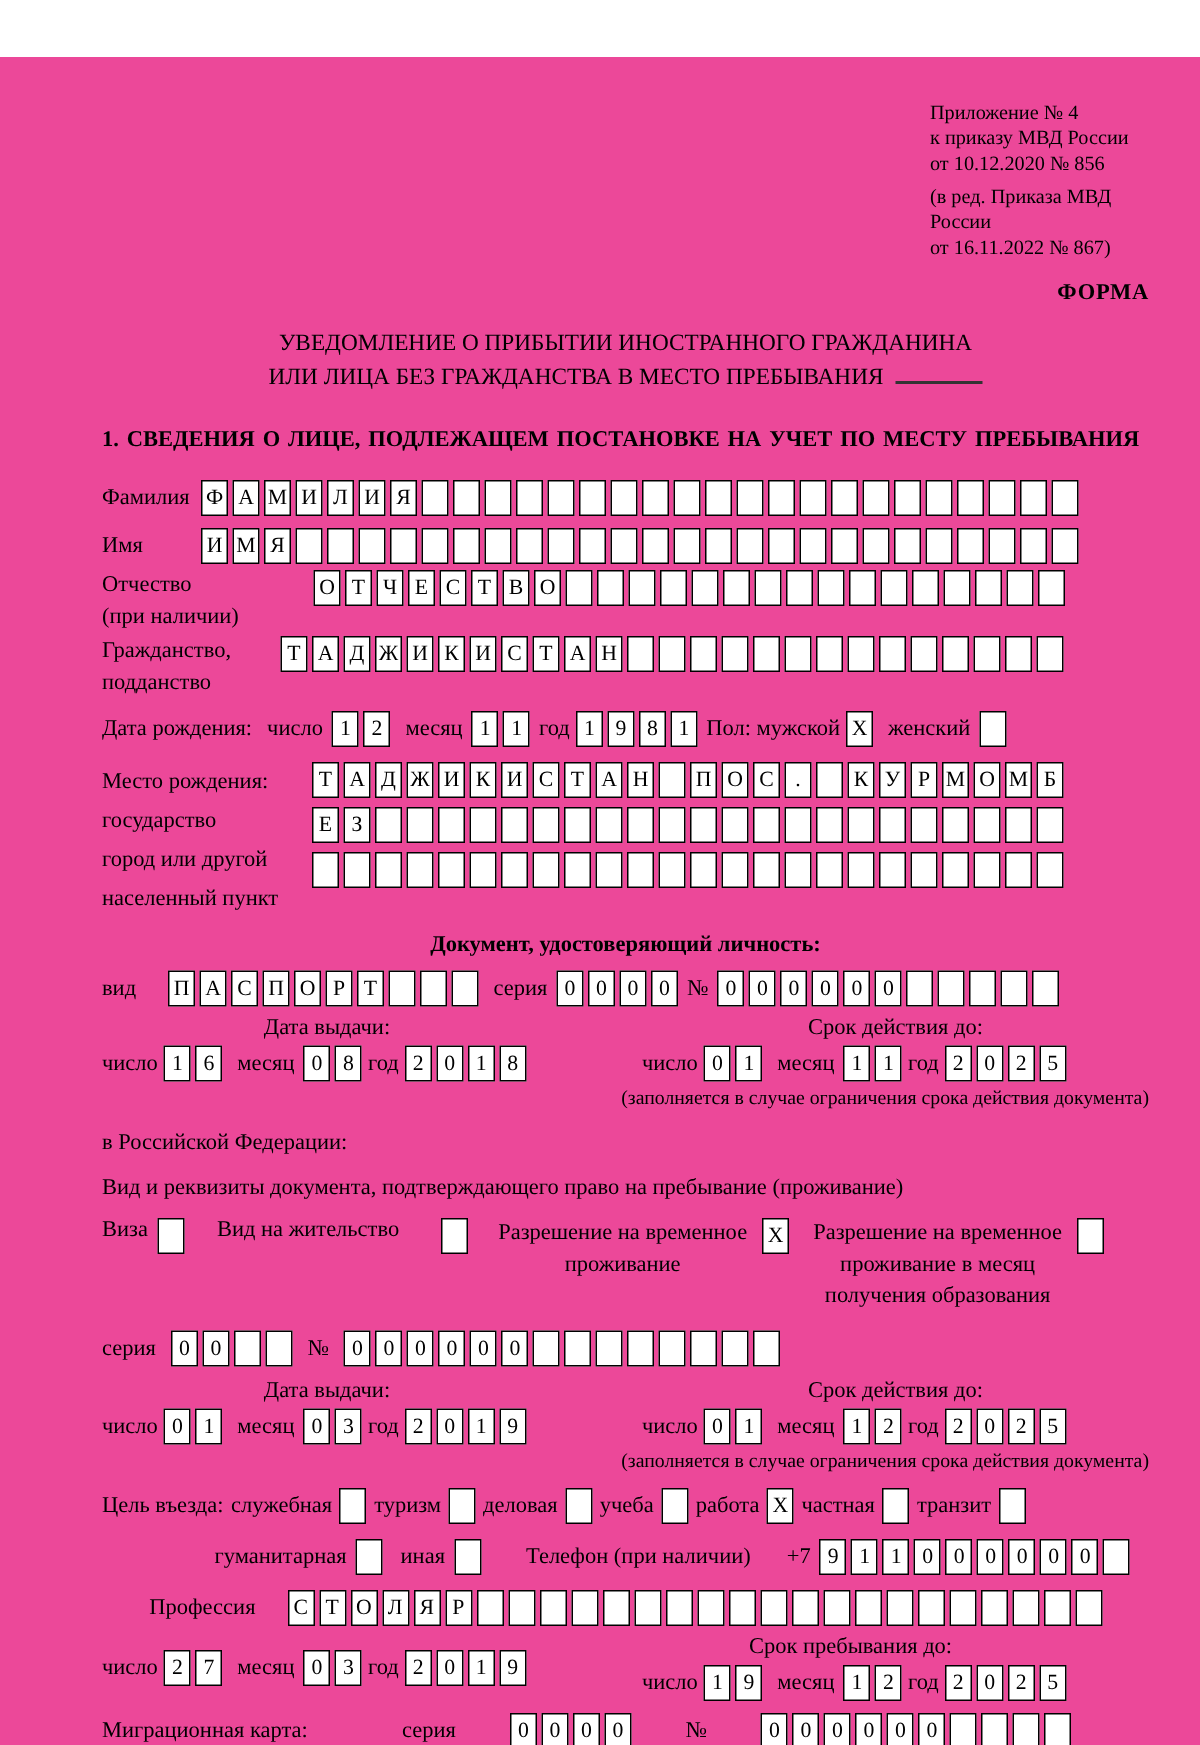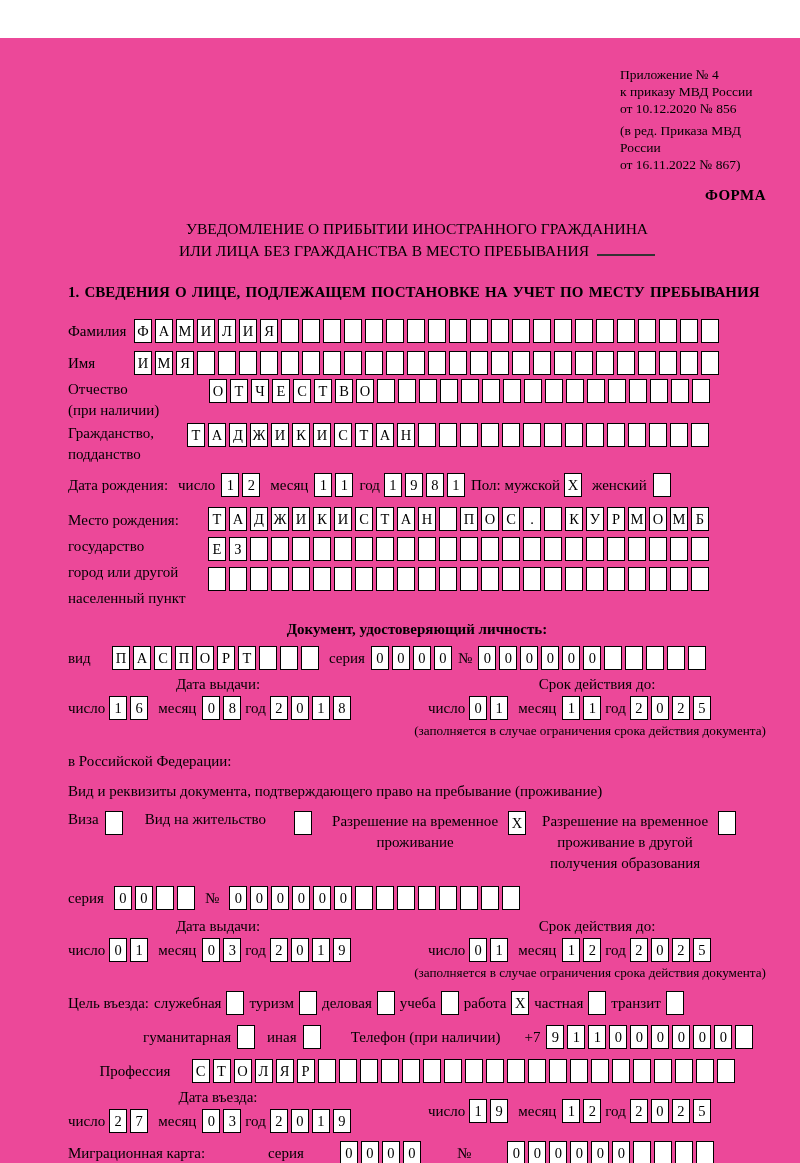--- a/index.html
+++ b/index.html
@@ -415,21 +415,21 @@
       </span>
     <span class="permit-txt" style="margin-left:20px;">
       <div>Разрешение на временное</div>
       <div>проживание</div>
     </span>
     <span class="cells cb ml10">
         <span class="cell">X</span>
       </span>
     <span class="permit-txt" style="margin-left:16px;">
       <div>Разрешение на временное</div>
-      <div>проживание в другой</div>
+      <div>проживание в месяц</div>
       <div>получения образования</div>
     </span>
     <span class="cells cb ml10">
         <span class="cell"></span>
       </span>
   </div>
 
   <div class="row" style="margin-bottom:8px;">
     <span class="lbl mr10">серия</span>
     <span class="cells mr10">
@@ -589,21 +589,20 @@
         <span class="cell"></span>
         <span class="cell"></span>
         <span class="cell"></span>
         <span class="cell"></span>
         <span class="cell"></span>
       </span>
   </div>
 
   <div class="twocol">
     <div class="col-l">
-      <div class="dt-head" style="margin-right:60px;">Дата въезда:</div>
       <div class="dt-row">
         <span class="lbl mr4">число</span>
         <span class="cells mr10">
             <span class="cell">2</span>
             <span class="cell">7</span>
           </span>
         <span class="lbl mr6">месяц</span>
         <span class="cells mr4">
             <span class="cell">0</span>
             <span class="cell">3</span>
@@ -611,20 +610,21 @@
         <span class="lbl mr4">год</span>
         <span class="cells">
             <span class="cell">2</span>
             <span class="cell">0</span>
             <span class="cell">1</span>
             <span class="cell">9</span>
           </span>
       </div>
     </div>
     <div class="col-r">
+      <div class="dt-head" style="margin-right:60px;">Срок пребывания до:</div>
       <div class="dt-row">
         <span class="lbl mr4">число</span>
         <span class="cells mr10">
             <span class="cell">1</span>
             <span class="cell">9</span>
           </span>
         <span class="lbl mr6">месяц</span>
         <span class="cells mr4">
             <span class="cell">1</span>
             <span class="cell">2</span>

